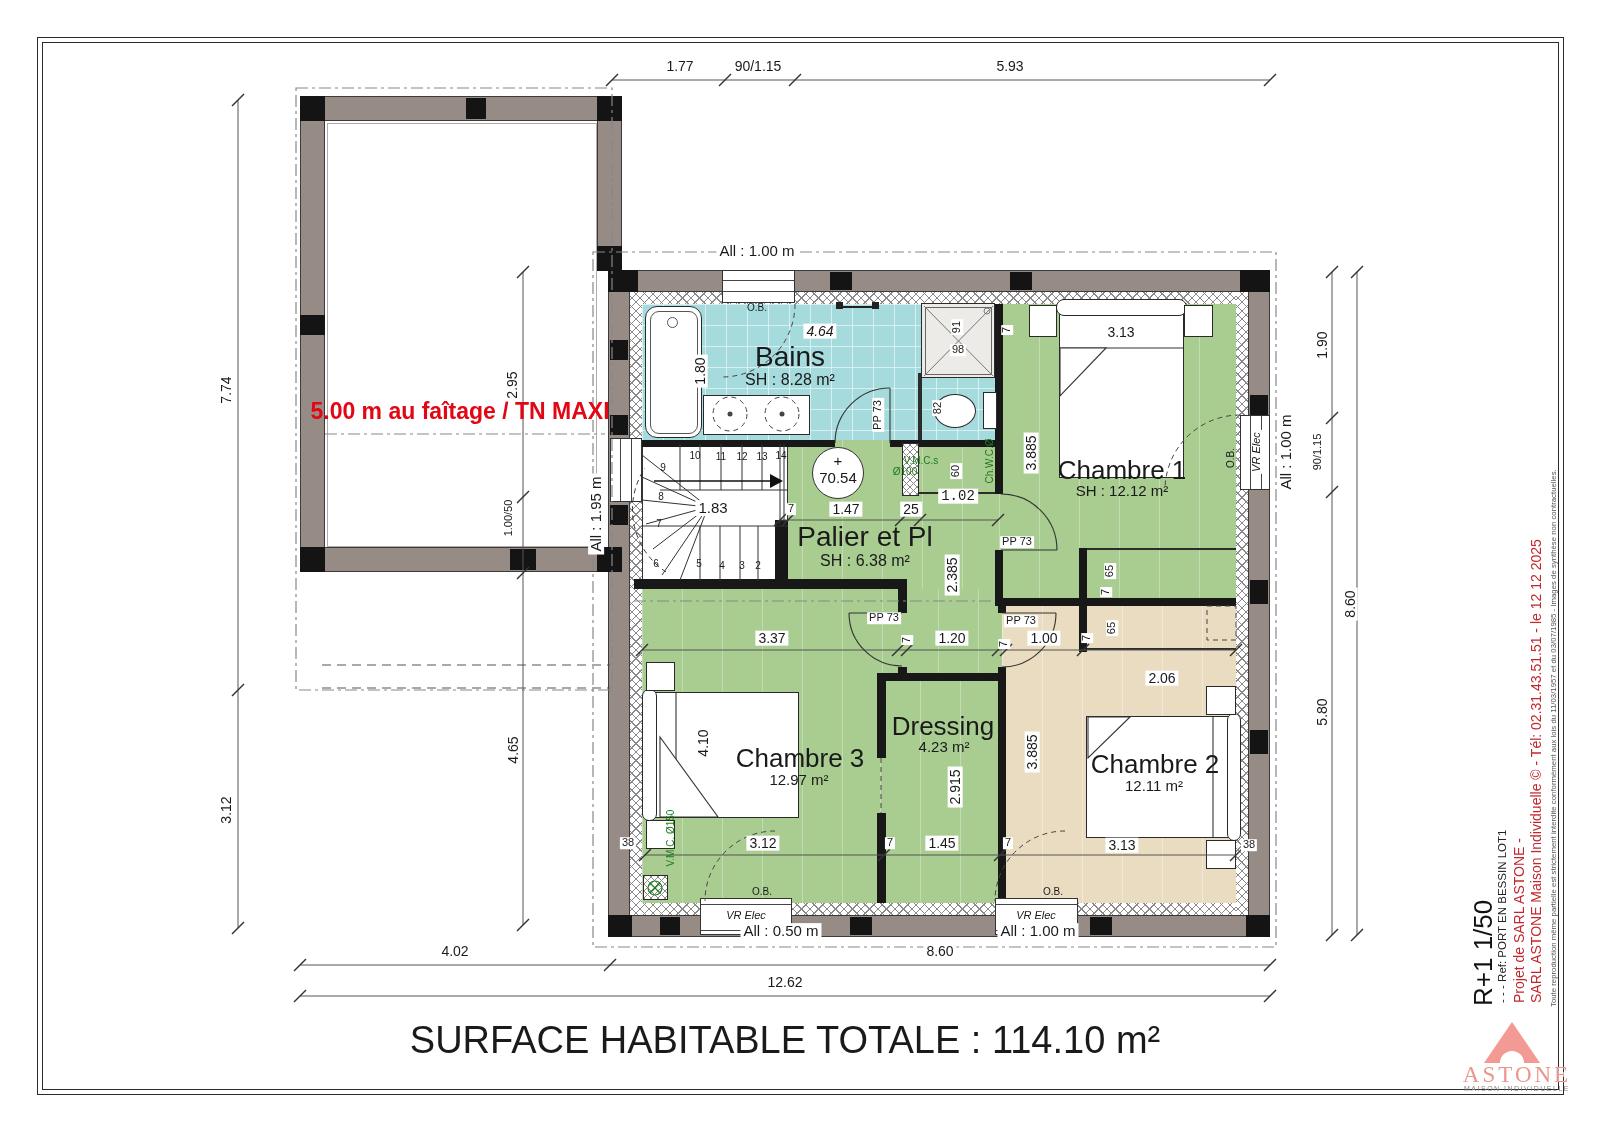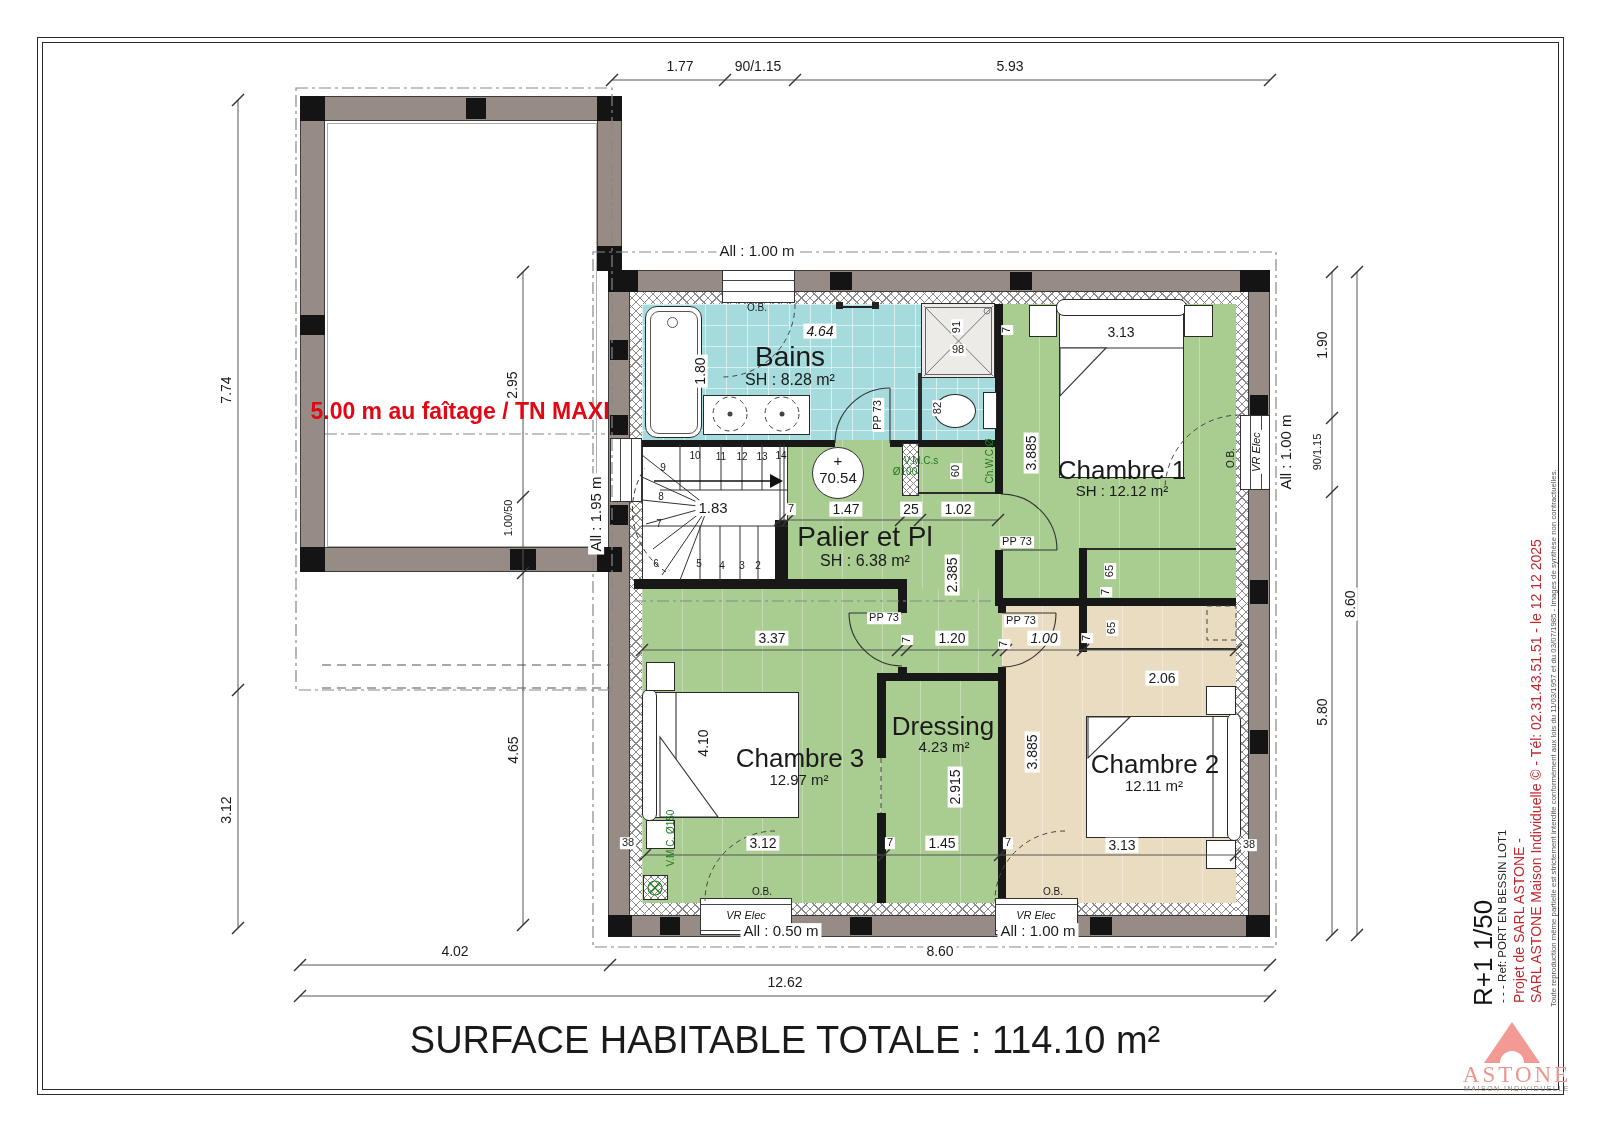--- a/index.html
+++ b/index.html
@@ -386,39 +386,39 @@
   <div class="lbl xs nb" style="left:663px;top:468px;">9</div>
   <div class="lbl xs nb" style="left:695px;top:456px;">10</div>
   <div class="lbl xs nb" style="left:721px;top:457px;">11</div>
   <div class="lbl xs nb" style="left:742px;top:457px;">12</div>
   <div class="lbl xs nb" style="left:762px;top:457px;">13</div>
   <div class="lbl xs nb" style="left:781px;top:456px;">14</div>
 
   <div class="lbl s" style="left:791px;top:509px;">7</div>
   <div class="lbl" style="left:846px;top:509px;">1.47</div>
   <div class="lbl" style="left:911px;top:509px;">25</div>
-  <div class="lbl" style="left:958px;top:509px;">1.02</div>
+  <div class="lbl" style="left:958px;top:496px;font-family:Liberation Mono, monospace;">1.02</div>
   <div class="lbl v" style="left:952px;top:575px;">2.385</div>
   <div class="lbl" style="left:772px;top:638px;">3.37</div>
   <div class="lbl s" style="left:884px;top:618px;">PP 73</div>
   <div class="lbl v s" style="left:907px;top:640px;">7</div>
   <div class="lbl" style="left:952px;top:638px;">1.20</div>
   <div class="lbl s" style="left:1021px;top:621px;">PP 73</div>
   <div class="lbl v s" style="left:1004px;top:644px;">7</div>
   <div class="lbl s" style="left:1017px;top:542px;">PP 73</div>
 
   <div class="lbl" style="left:1121px;top:332px;">3.13</div>
   <div class="lbl v" style="left:1031px;top:453px;">3.885</div>
   <div class="lbl v s" style="left:1110px;top:571px;">65</div>
   <div class="lbl v s" style="left:1106px;top:592px;">7</div>
 
   <div class="lbl v" style="left:1032px;top:752px;">3.885</div>
   <div class="lbl" style="left:1122px;top:845px;">3.13</div>
   <div class="lbl s" style="left:1249px;top:845px;">38</div>
-  <div class="lbl" style="left:1044px;top:638px;font-style:italic;">1.00</div>
+  <div class="lbl" style="left:1044px;top:638px;">1.00</div>
   <div class="lbl v s" style="left:1087px;top:638px;">7</div>
   <div class="lbl v s" style="left:1112px;top:628px;">65</div>
   <div class="lbl" style="left:1162px;top:638px;margin-top:40px;">2.06</div>
 
   <div class="lbl v" style="left:703px;top:743px;">4.10</div>
   <div class="lbl" style="left:763px;top:843px;">3.12</div>
   <div class="lbl s" style="left:628px;top:843px;">38</div>
   <div class="lbl v xs nb green" style="left:671px;top:838px;">V.M.C. Ø150</div>
 
   <div class="lbl v" style="left:955px;top:787px;">2.915</div>

